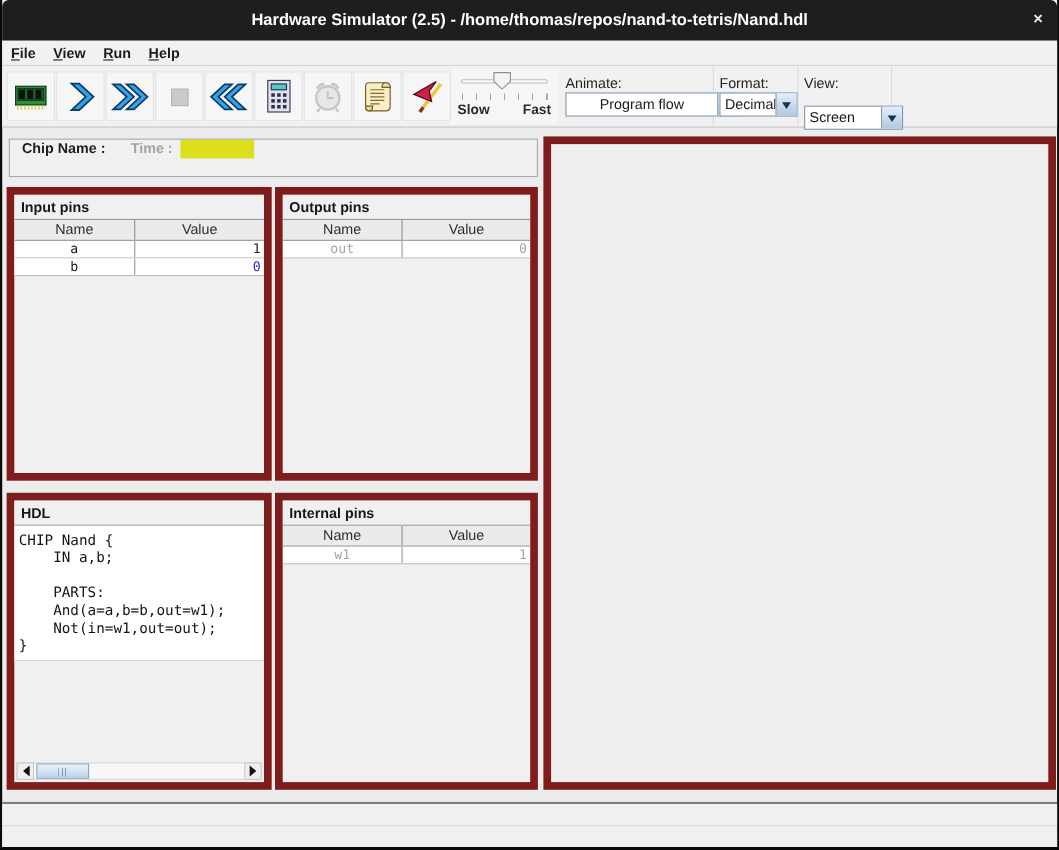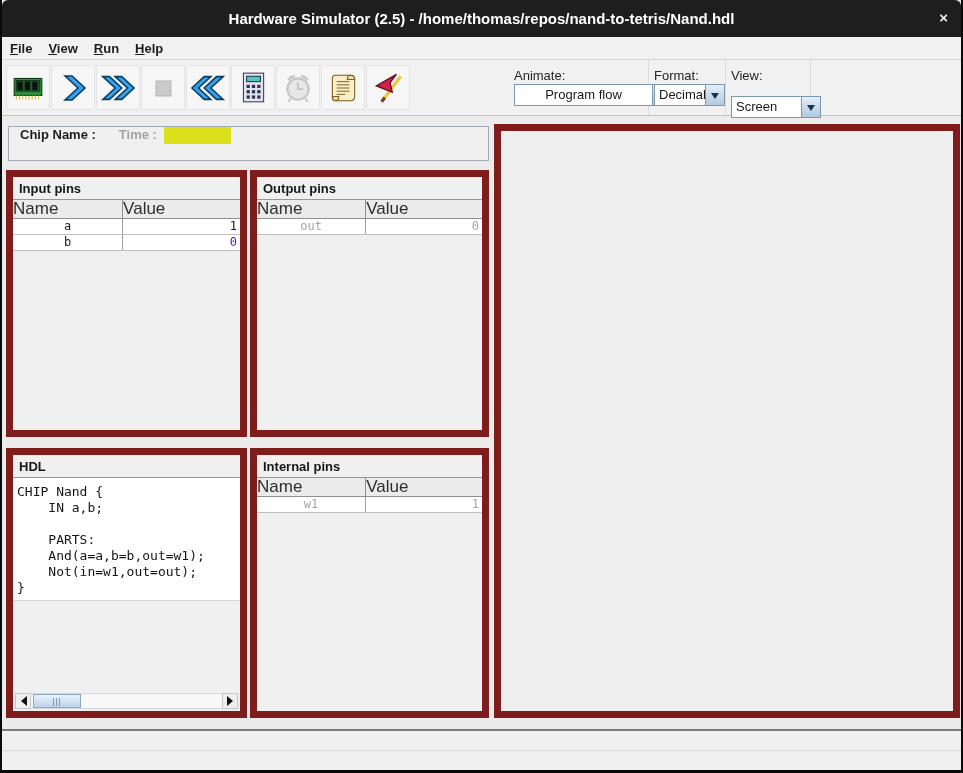--- a/index.html
+++ b/index.html
@@ -65,21 +65,21 @@
   .panel { position:absolute; border:7px solid #7f1d1d; background:#f0f0f0; overflow:hidden; }
   .panel-title { height:23px; line-height:23px; padding-left:6px; font-size:13px; font-weight:bold;
     color:#171717; border-bottom:1px solid #8d9aa6; background:#f0f0f0; }
   .p-input    { left:4px;   top:170px; width:241px; height:267px; }
   .p-output   { left:248px; top:170px; width:239px; height:267px; }
   .p-hdl      { left:4px;   top:448px; width:241px; height:270px; }
   .p-internal { left:248px; top:448px; width:239px; height:270px; }
   .p-view     { left:492px; top:124px; width:466px; height:594px; background:#efefef; }
 
   .pt-head { display:flex; height:19px; background:#ebebeb; border-bottom:1px solid #8f8f8f; }
-  .pt-head .cell { font-size:17px; color:#2e2e2e; line-height:18px; }
+  .pt-head .cell { text-align:center; font-size:13px; color:#2e2e2e; line-height:18px; }
   .pt-head .cell:first-child { width:48.5%; border-right:1px solid #8f8f8f; }
   .pt-head .cell:last-child { width:51.5%; }
   .pt-row { display:flex; height:16px; background:#fff; border-bottom:1px solid #bfbfbf;
     font-family:"DejaVu Sans Mono", monospace; font-size:12px; color:#1a1a1a; }
   .pt-row .name { width:48.5%; text-align:center; line-height:15px; border-right:1px solid #9a9a9a; }
   .pt-row .val  { width:51.5%; text-align:right; line-height:15px; padding-right:3px; }
   .pt-row.muted { color:#a6a6a6; }
   .pt-row .val.changed { color:#2a2acc; }
 
   
@@ -218,20 +218,33 @@
 
         <div class="tb-btn">
           <svg width="34" height="34" viewBox="0 0 32 32">
             <line x1="28" y1="5" x2="13" y2="25" stroke="#e9c93c" stroke-width="3"></line>
             <line x1="13" y1="25" x2="10" y2="29" stroke="#7c3c18" stroke-width="3"></line>
             <polygon points="24,3 5,14 20,20 18,11" fill="#d22048" stroke="#5c0c20" stroke-width="1.2"></polygon>
           </svg>
         </div>
       </div>
 
+      <div class="slider-box">
+        <div class="sl-track"></div>
+        <div class="sl-thumb">
+          <svg width="18" height="18">
+            <polygon points="1,1 16,1 16,9 8.5,16 1,9" fill="#f3f3f3" stroke="#8d8d8d"></polygon>
+          </svg>
+        </div>
+        <div class="sl-ticks"></div>
+        <div class="sl-labels">
+          <span>Slow</span>
+          <span>Fast</span>
+        </div>
+      </div>
 
       <div class="combo-group" style="left:505px; width:142px;">
         <div class="combo-label" style="left:7px;">Animate:</div>
         <div class="combo" style="left:7px; width:158px;text-align:center;">
           <div class="combo-value">Program flow</div>
           <div class="combo-arrow">
               <i></i>
             </div>
         </div>
       </div>

